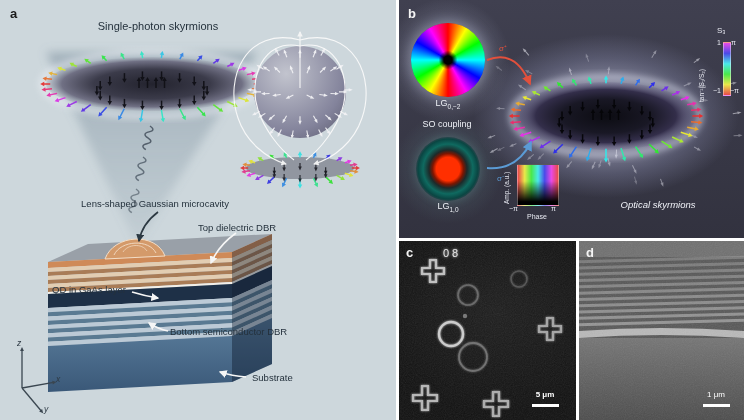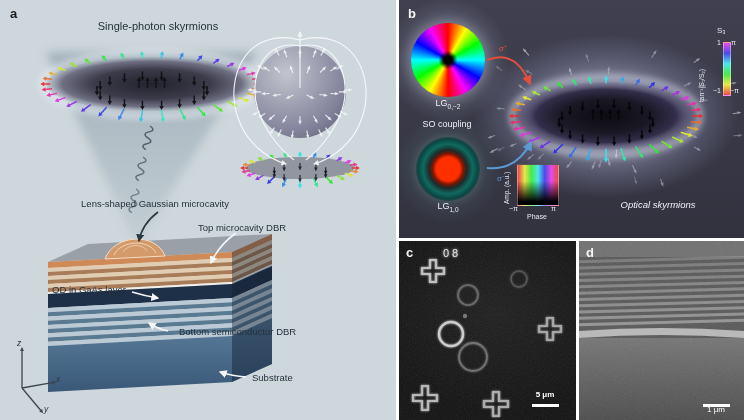--- a/index.html
+++ b/index.html
@@ -706,23 +706,23 @@
           <g transform="translate(22 388) rotate(140)" opacity="1">
             <line x1="0" y1="0" x2="0" y2="-30" stroke="#3a4650" stroke-width="1.3"></line>
             <path d="M0 -33 L-1.9500000000000002 -29 L1.9500000000000002 -29 Z" fill="#3a4650"></path>
           </g>
         </g>
     </svg>
 
     <div class="plabel dark-letter" style="left:10px;top:6px;">a</div>
     <div class="ann center" style="left:40px;top:198px;width:230px;">Lens-shaped Gaussian microcavity</div>
     <div class="ann center" style="left:58px;top:20px;width:200px;font-size:11px;">Single-photon skyrmions</div>
-    <div class="ann" style="left:198px;top:222px;">Top microcavity DBR</div>
+    <div class="ann" style="left:198px;top:222px;">Top dielectric DBR</div>
     <div class="ann" style="left:52px;top:284px;">QD in GaAs layer</div>
-    <div class="ann" style="left:179px;top:326px;">Bottom semiconductor DBR</div>
+    <div class="ann" style="left:170px;top:326px;">Bottom semiconductor DBR</div>
     <div class="ann" style="left:252px;top:372px;">Substrate</div>
     <div class="axlab" style="left:17px;top:338px;">z</div>
     <div class="axlab" style="left:56px;top:374px;">x</div>
     <div class="axlab" style="left:44px;top:404px;">y</div>
   </div>
 
   <div id="panel-b" class="panel">
     <div class="cwheel"></div>
     <div class="donut"></div>
 
@@ -1202,16 +1202,16 @@
           <rect x="-5" y="61.1" width="175" height="3" fill="#9b9b9b" opacity="0.78"></rect>
           <rect x="-5" y="67.4" width="175" height="3" fill="#9b9b9b" opacity="0.8200000000000001"></rect>
           <rect x="-5" y="73.69999999999999" width="175" height="3" fill="#9b9b9b" opacity="0.86"></rect>
           <rect x="-5" y="80" width="175" height="3" fill="#9b9b9b" opacity="0.9"></rect>
         </g>
       <path d="M0 90 Q82 84 165 90 L165 97 Q82 91 0 97 Z" fill="#cacaca" opacity="0.85"></path>
       <rect x="0" y="97" width="165" height="82" fill="url(#dGrad)"></rect>
       <rect x="0" y="0" width="165" height="179" filter="url(#grD)" opacity="0.14"></rect>
     </svg>
     <div class="plabel white-letter" style="left:7px;top:4px;">d</div>
-    <div class="sbtext" style="left:117px;top:164px;width:40px;">1 μm</div>
+    <div class="sbtext" style="left:117px;top:149px;width:40px;">1 μm</div>
     <div class="sbar" style="left:124px;top:163px;width:27px;"></div>
   </div>
 </div>
 
 </body></html>

